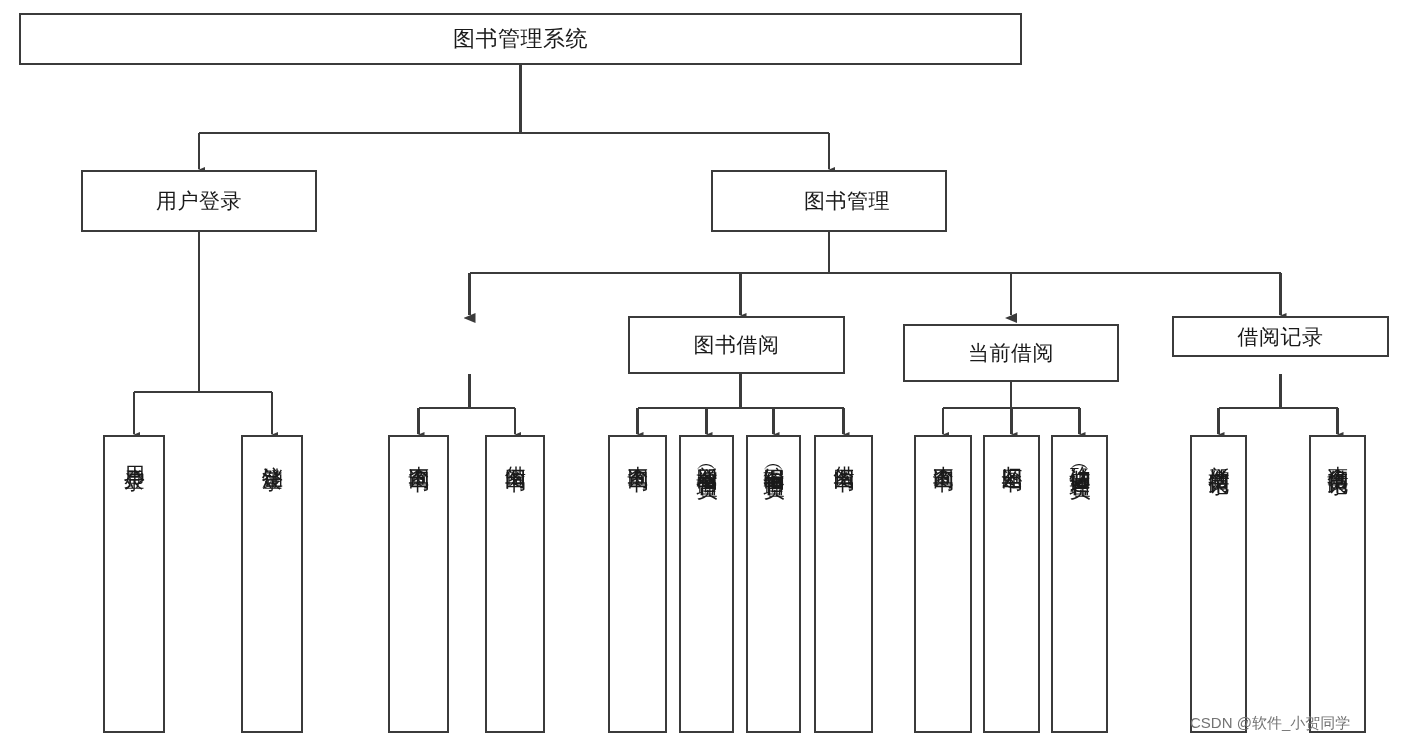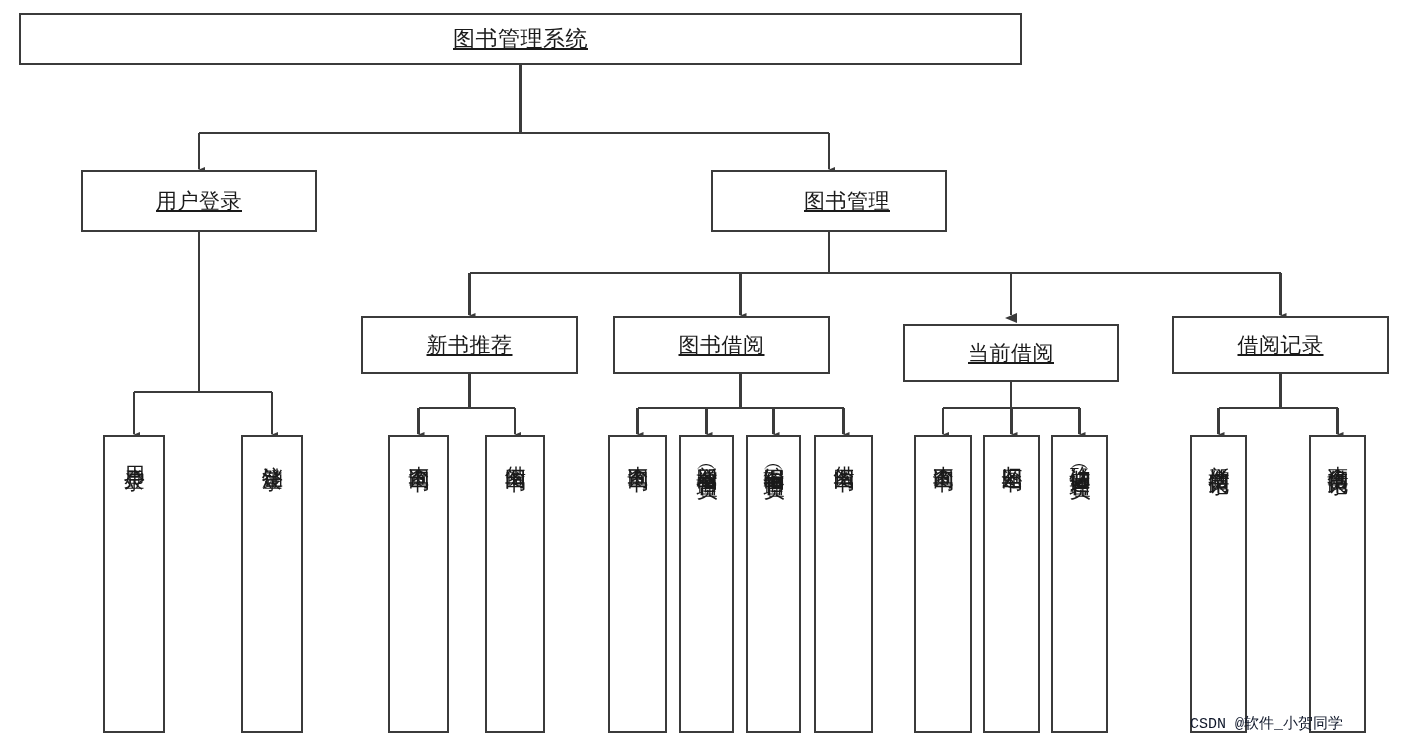--- a/index.html
+++ b/index.html
@@ -32,45 +32,44 @@
   }
   .node .lbl{
     display:block;
     text-align:center;
     line-height:1.12;
     letter-spacing:0.5px;
     white-space:nowrap;
   }
   .node.horiz .lbl{
     font-size:21px;
-    text-decoration:underline;
   }
   .node.root .lbl{ font-size:22px; }
   .node.vert{
     align-items:flex-start;
     justify-content:center;
     padding-top:12px;
   }
   .node.vert .lbl{
     writing-mode:vertical-rl;
     text-orientation:upright;
     font-size:21px;
     line-height:1.28;
     letter-spacing:2px;
     white-space:nowrap;
   }
   #watermark{
     position:absolute;
     left:1190px;
     top:714px;
     font-size:15px;
-    color:#0f172a;
+    color:#737373;
     white-space:nowrap;
     z-index:5;
-    font-family:Liberation Mono, monospace;
+    font-family:Liberation Sans, sans-serif;
   }
 </style>
 </head>
 <body>
 
 <div id="canvas">
 
   <svg id="edges" viewBox="0 0 1405 747" xmlns="http://www.w3.org/2000/svg">
       <defs>
         <marker id="arw" markerWidth="10" markerHeight="12" refX="2" refY="6" orient="auto" markerUnits="userSpaceOnUse">
@@ -116,30 +115,27 @@
     <span class="lbl">图书管理系统</span>
   </div>
 
   <div class="node horiz" style="left:81px;top:170px;width:236px;height:62px;">
     <span class="lbl">用户登录</span>
   </div>
   <div class="node horiz" style="left:711px;top:170px;width:236px;height:62px;padding-left:36px;">
     <span class="lbl">图书管理</span>
   </div>
 
-  <div class="node horiz" style="left:361px;top:316px;width:217px;height:58px;">
-    <span class="lbl">新书推荐</span>
-  </div>
-  <div class="node horiz" style="left:613px;top:316px;width:217px;height:58px;">
+  <div class="node horiz" style="left:628px;top:316px;width:217px;height:58px;">
     <span class="lbl">图书借阅</span>
   </div>
   <div class="node horiz" style="left:903px;top:316px;width:216px;height:58px;margin-top:8px;">
     <span class="lbl">当前借阅</span>
   </div>
-  <div class="node horiz" style="left:1172px;top:316px;width:217px;height:58px;">
+  <div class="node horiz" style="left:1172px;top:316px;width:217px;height:41px;">
     <span class="lbl">借阅记录</span>
   </div>
 
   <div class="node vert" style="left:103px;top:435px;width:62px;height:298px;">
     <span class="lbl">用户登录</span>
   </div>
   <div class="node vert" style="left:241px;top:435px;width:62px;height:298px;">
     <span class="lbl">注销登录</span>
   </div>
 

